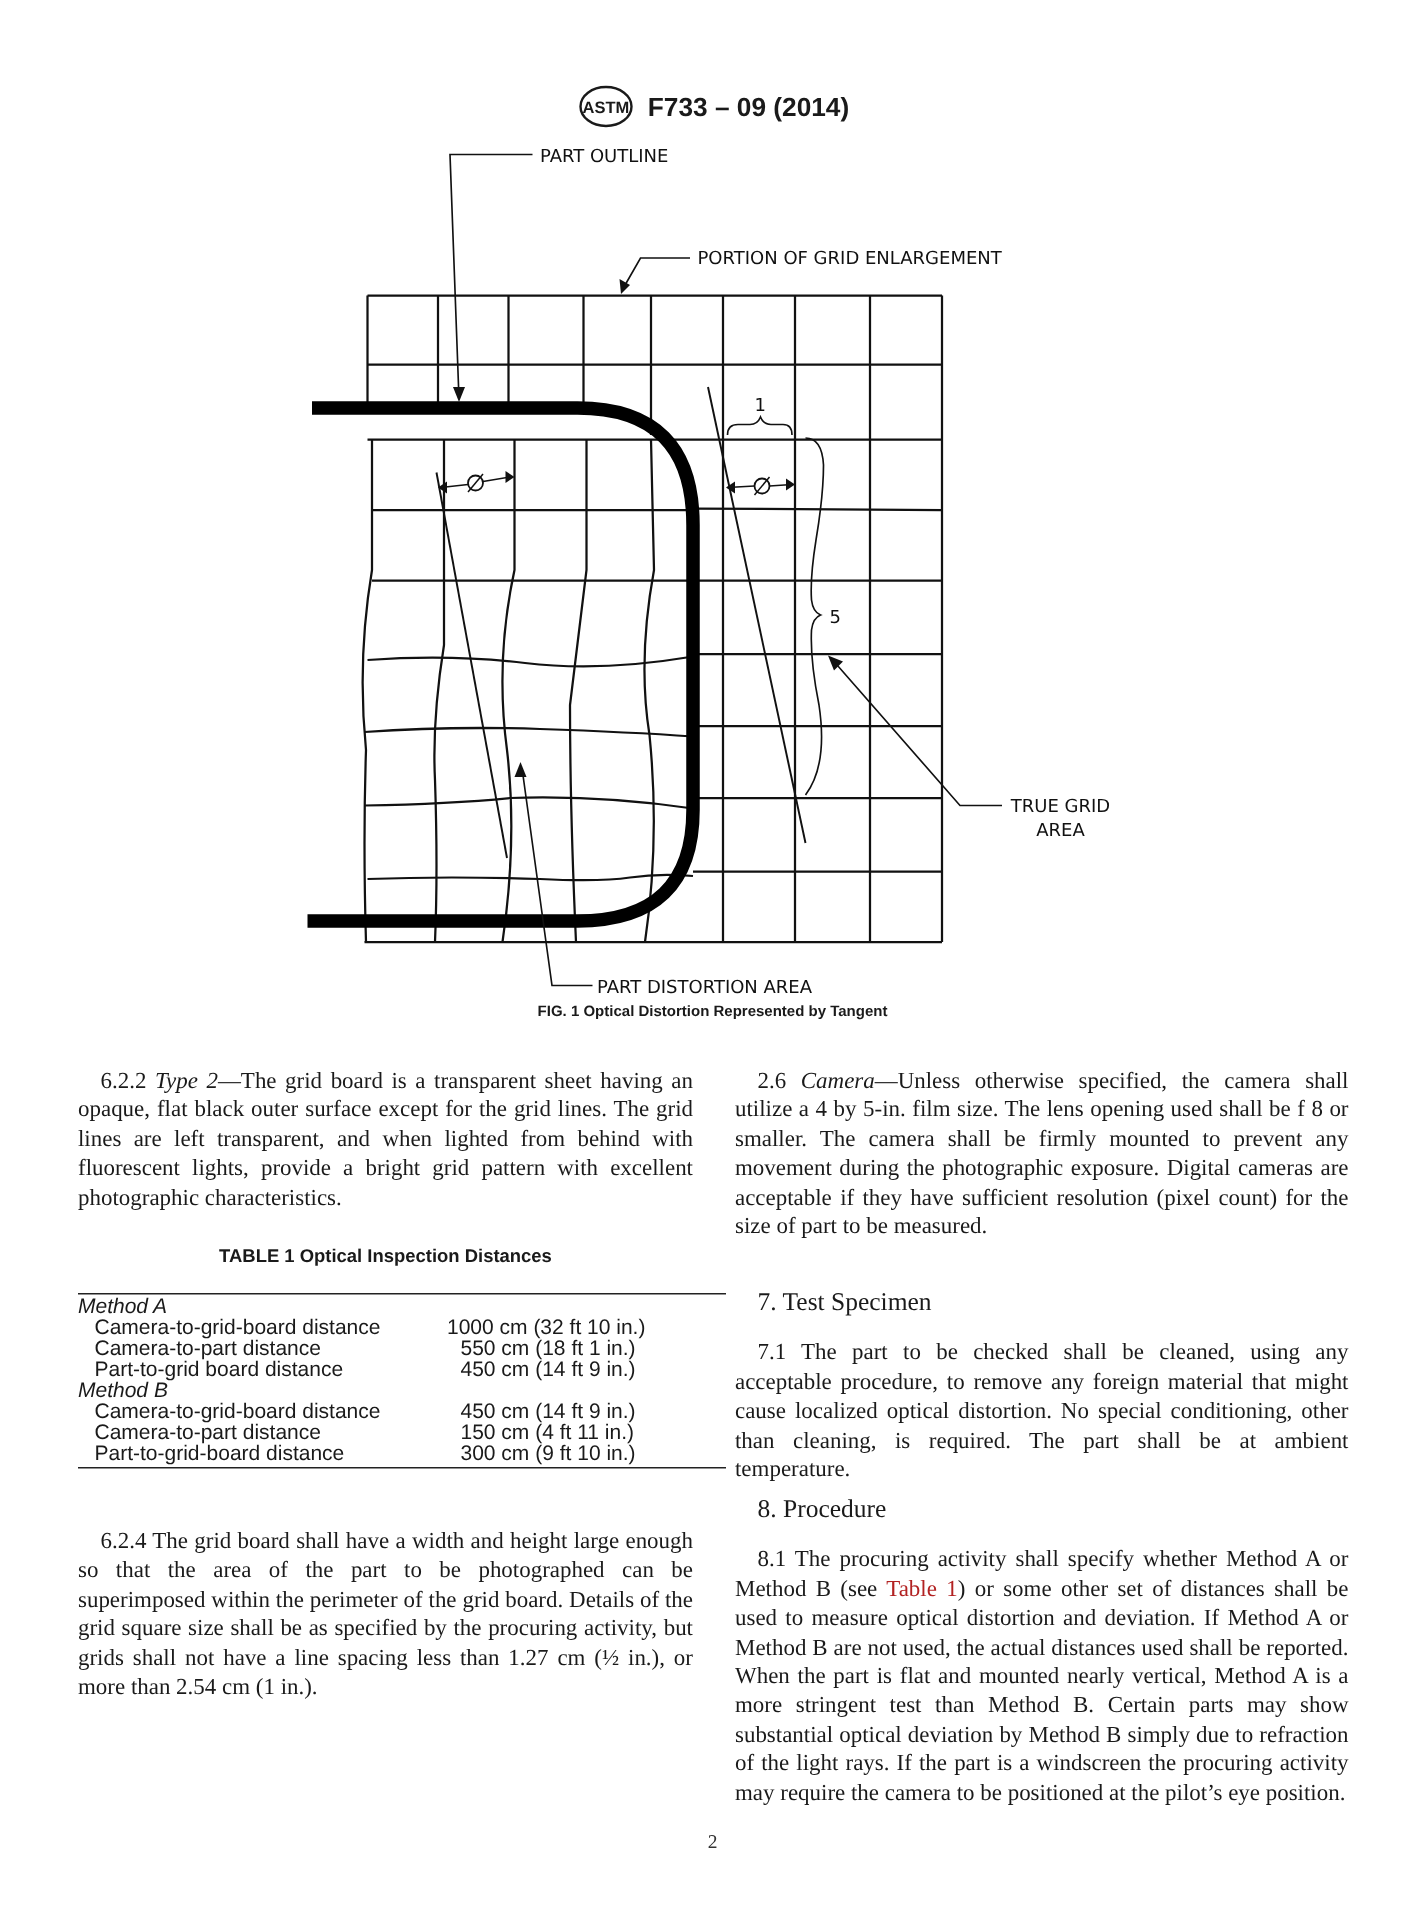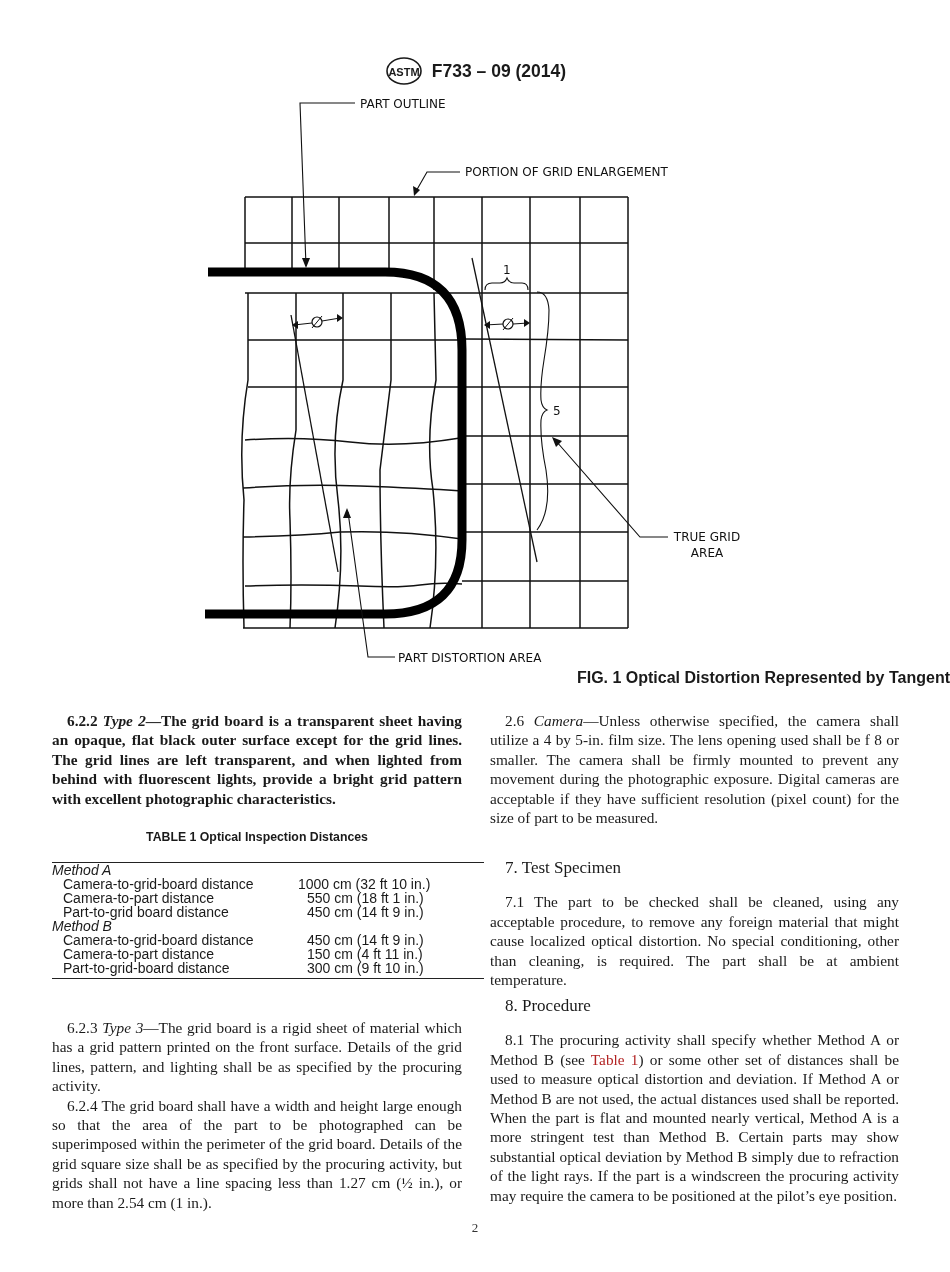--- a/index.html
+++ b/index.html
@@ -1,21 +1,21 @@
 <!DOCTYPE html>
 <html><head>
 <meta charset="utf-8">
 <style>
   html, body { margin: 0; padding: 0; background: #ffffff; }
   body { width: 950px; height: 1272px; position: relative; overflow: hidden; color: #1a1a1a; }
   .header { position: absolute; top: 56px; left: 0; width: 950px; text-align: center; }
   .header .logo { display: inline-block; vertical-align: middle; width: 40px; height: 30px; }
   .header .designation { display: inline-block; vertical-align: middle; font-family: "Liberation Sans", sans-serif; font-weight: bold; font-size: 17.5px; margin-left: 4px; color: #1a1a1a; }
   .figure { position: absolute; left: 0; top: 90px; width: 950px; height: 600px; }
-  .fig-caption { position: absolute; top: 669px; left: 0; width: 950px; text-align: right; font-family: "Liberation Sans", sans-serif; font-weight: bold; font-size: 16px; }
+  .fig-caption { position: absolute; top: 669px; left: 0; width: 950px; text-align: center; font-family: "Liberation Sans", sans-serif; font-weight: bold; font-size: 10px; }
   .col { position: absolute; font-family: "Liberation Serif", serif; font-size: 15.3px; line-height: 19.4px; text-align: justify; }
   .col-left { left: 52px; width: 410px; }
   .col-right { left: 490px; width: 409px; }
   .para { margin: 0; text-indent: 15px; }
   .para i { font-style: italic; }
   .heading { font-family: "Liberation Serif", serif; font-weight: normal; font-size: 17px; margin: 15px; }
   .link { color: #b22222; }
   .table-block { position: absolute; top: 830px; left: 52px; width: 432px; font-family: "Liberation Sans", sans-serif; }
   .table-title { text-align: center; font-weight: bold; font-size: 12.3px; width: 410px; margin-bottom: 18px; }
   .table-rule { border-top: 1.5px solid #222; width: 432px; }
@@ -121,21 +121,21 @@
   <text class="diagram-label" x="465" y="176">PORTION OF GRID ENLARGEMENT</text>
   <text class="diagram-label" x="707" y="541" text-anchor="middle">TRUE GRID</text>
   <text class="diagram-label" x="707" y="557" text-anchor="middle">AREA</text>
   <text class="diagram-label" x="398" y="662">PART DISTORTION AREA</text>
   <text class="diagram-label" x="503" y="274">1</text>
   <text class="diagram-label" x="553" y="415">5</text>
 </svg>
 
 <div class="fig-caption">FIG. 1  Optical Distortion Represented by Tangent</div>
 
-<div class="col col-left" style="top:711px;font-weight:bold;">
+<div class="col col-left" style="top:711px;">
   <p class="para"><span>6.2.2 </span><i>Type 2</i><span>—The grid board is a transparent sheet having an opaque, flat black outer surface except for the grid lines. The grid lines are left transparent, and when lighted from behind with fluorescent lights, provide a bright grid pattern with excellent photographic characteristics.</span></p>
 </div>
 
 <div class="table-block">
   <div class="table-title">TABLE 1 Optical Inspection Distances</div>
   <div class="table-rule"></div>
   <table>
     <tbody>
         <tr>
           <td class="method" colspan="2">Method A</td>
@@ -166,21 +166,20 @@
     <tr>
           <td class="lbl">Part-to-grid-board distance</td>
           <td class="val" style="padding-left:24px">300 cm (9 ft 10 in.)</td>
         </tr>
   </tbody>
     </table>
   <div class="table-rule" style="margin-top:3px;"></div>
 </div>
 
 <div class="col col-left" style="top:1018px;">
-  <p class="para"><span>6.2.3 </span><i>Type 3</i><span>—The grid board is a rigid sheet of material which has a grid pattern printed on the front surface. Details of the grid lines, pattern, and lighting shall be as specified by the procuring activity.</span></p>
   <p class="para">6.2.4 The grid board shall have a width and height large enough so that the area of the part to be photographed can be superimposed within the perimeter of the grid board. Details of the grid square size shall be as specified by the procuring activity, but grids shall not have a line spacing less than 1.27 cm (½ in.), or more than 2.54 cm (1 in.).</p>
 </div>
 
 <div class="col col-right" style="top:711px;">
   <p class="para"><span>2.6 </span><i>Camera</i><span>—Unless otherwise specified, the camera shall utilize a 4 by 5-in. film size. The lens opening used shall be f 8 or smaller. The camera shall be firmly mounted to prevent any movement during the photographic exposure. Digital cameras are acceptable if they have sufficient resolution (pixel count) for the size of part to be measured.</span></p>
 </div>
 
 <div class="col col-right" style="top:843px;">
   <p class="heading">7.  Test Specimen</p>
   <p class="para" style="margin-top:8px;">7.1 The part to be checked shall be cleaned, using any acceptable procedure, to remove any foreign material that might cause localized optical distortion. No special conditioning, other than cleaning, is required. The part shall be at ambient temperature.</p>

